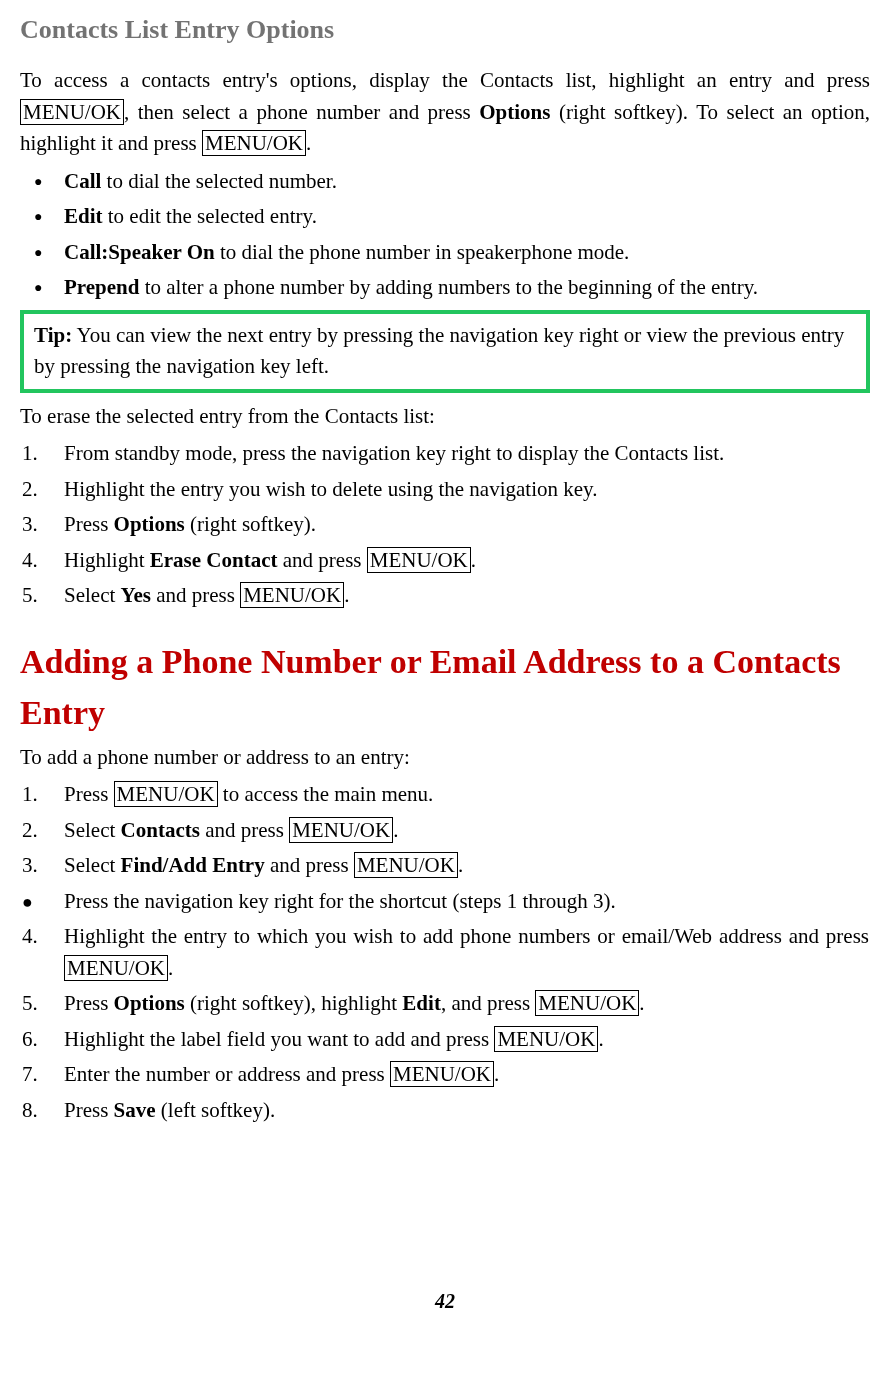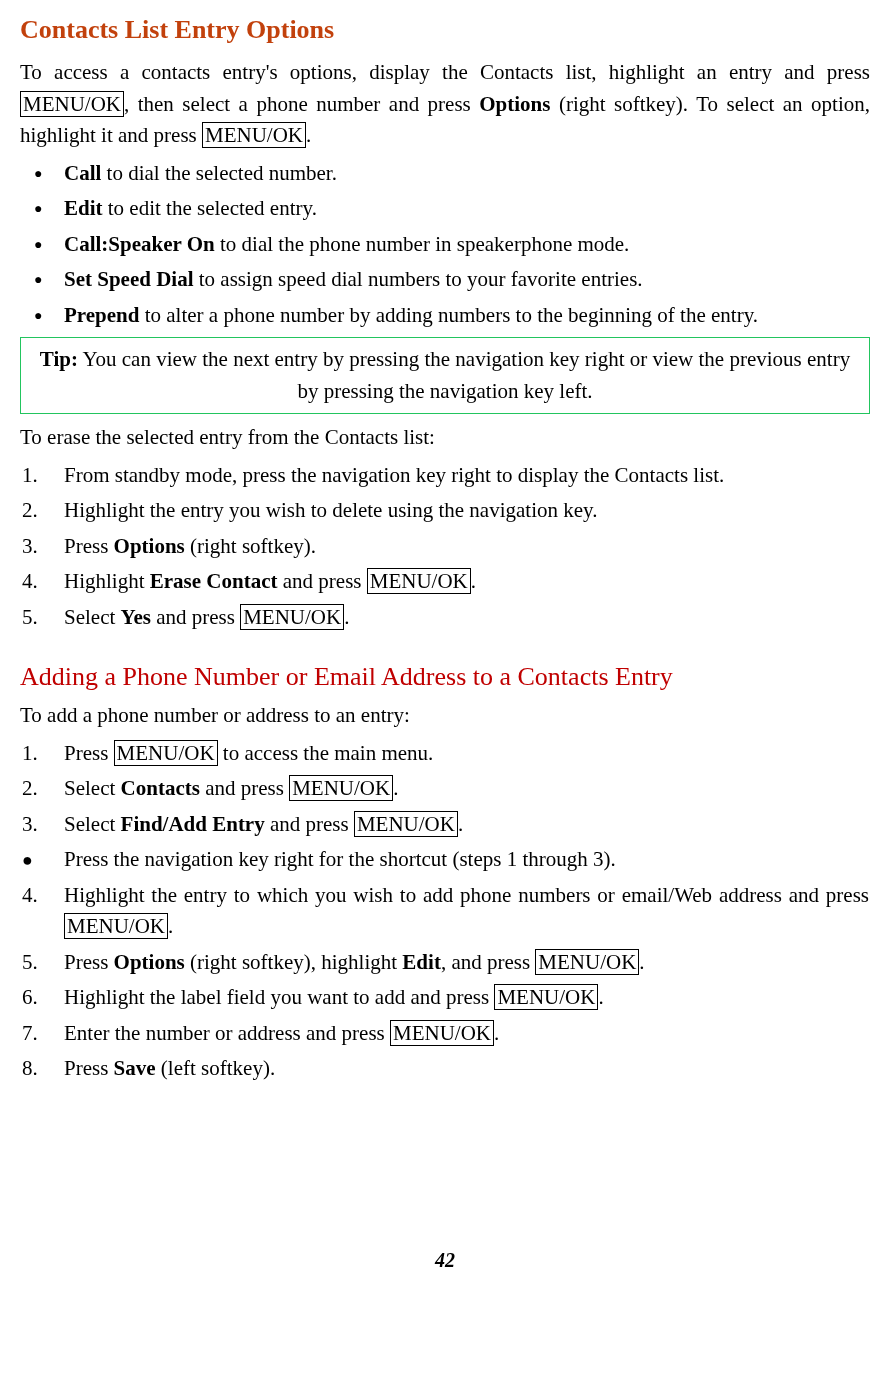--- a/index.html
+++ b/index.html
@@ -6,34 +6,34 @@
       font-family: Georgia, 'Times New Roman', serif;
       max-width: 890px;
       margin: 0 auto;
       padding: 10px 20px;
       font-size: 21px;
       line-height: 1.5;
       color: #000;
       background: #fff;
     }
     .heading-red {
-      color: #c2410c;
+      color: #737373;
       font-size: 26px;
       font-weight: bold;
       margin: 0 0 4px 0;
     }
     .heading-red-large {
       color: #c00000;
-      font-size: 26px;
-      font-weight: normal;
+      font-size: 34px;
+      font-weight: bold;
       margin: 24px 0 4px 0;
     }
     .para-justify {
       text-align: justify;
-      margin: 8px 0 6px 0;
+      margin: 16px 0 6px 0;
     }
     .para {
       margin: 0 0 6px 0;
     }
     .keybox {
       border: 1px solid #000;
       padding: 0 2px;
       white-space: nowrap;
     }
     .b {
@@ -51,24 +51,23 @@
       text-align: justify;
     }
     ul.bullets li::before {
       content: "●";
       position: absolute;
       left: 14px;
       font-size: 14px;
       top: 5px;
     }
     .tipbox {
-      border: 1px solid #22c55e;
+      border: 4px solid #22c55e;
       padding: 6px 10px;
       margin: 4px 0 8px 0;
-      text-align: center;
     }
     ol.steps {
       list-style: none;
       padding: 0;
       margin: 0 0 6px 0;
       counter-reset: step;
     }
     ol.steps > li {
       position: relative;
       padding-left: 44px;
@@ -102,21 +101,20 @@
 <div class="heading-red">Contacts List Entry Options</div>
 
 <p class="para-justify">
   <span>To access a contacts entry's options, display the Contacts list, highlight an entry and press </span><span class="keybox">MENU/OK</span><span>, then select a phone number and press </span><span class="b">Options</span><span> (right softkey). To select an option, highlight it and press </span><span class="keybox">MENU/OK</span><span>.</span>
 </p>
 
 <ul class="bullets">
   <li><span class="b">Call</span><span> to dial the selected number.</span></li>
   <li><span class="b">Edit</span><span> to edit the selected entry.</span></li>
   <li><span class="b">Call:Speaker On</span><span> to dial the phone number in speakerphone mode.</span></li>
-  <li><span class="b">Set Speed Dial</span><span> to assign speed dial numbers to your favorite entries.</span></li>
   <li><span class="b">Prepend</span><span> to alter a phone number by adding numbers to the beginning of the entry.</span></li>
 </ul>
 
 <div class="tipbox">
   <span class="b">Tip:</span><span> You can view the next entry by pressing the navigation key right or view the previous entry by pressing the navigation key left.</span>
 </div>
 
 <p class="para">To erase the selected entry from the Contacts list:</p>
 
 <ol class="steps">

